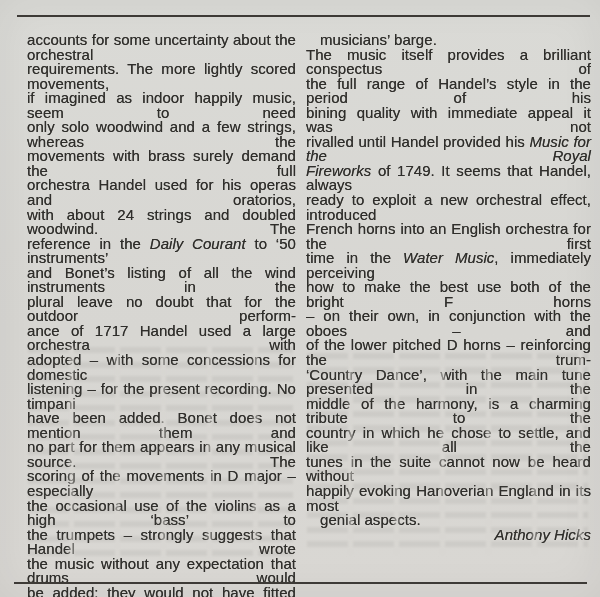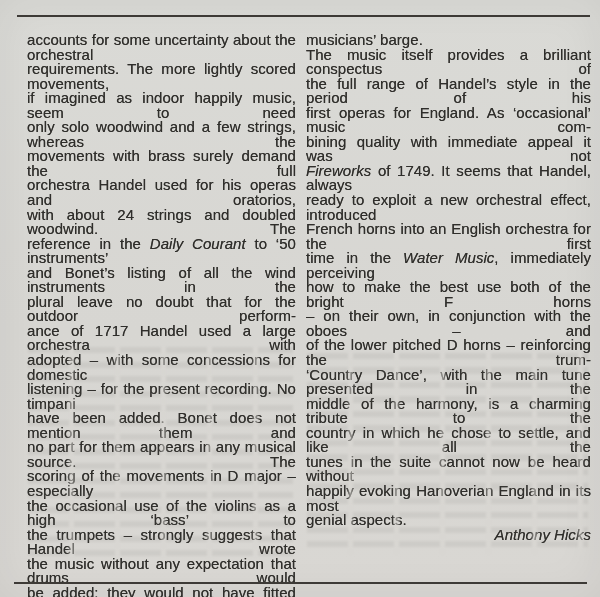--- a/index.html
+++ b/index.html
@@ -36,21 +36,21 @@
     letter-spacing: 0.04px;
   }
   .col-left  { left: 27px;  width: 269px; }
   .col-right { left: 306px; width: 285px; }
   .line {
     text-align: justify;
     text-align-last: justify;
     text-justify: inter-word;
     white-space: normal;
   }
-  .line.left  { text-align: left;  text-align-last: left; }
+  .line.left  { text-align: left;  text-align-last: left; margin-left: 14px; }
   .line.right { text-align: center; text-align-last: right; }
   .it { font-style: italic; }
   
   .ghost {
     position: absolute;
     filter: blur(1.1px);
     opacity: 0.55;
     background-image:
       repeating-linear-gradient(90deg,
         rgba(216,214,210,0) 0px,  rgba(216,214,210,0) 41px,
@@ -87,22 +87,22 @@
       <div class="line"><span>scoring of the movements in D major – especially</span></div>
       <div class="line"><span>the occasional use of the violins as a high ‘bass’ to</span></div>
       <div class="line"><span>the trumpets – strongly suggests that Handel wrote</span></div>
       <div class="line"><span>the music without any expectation that drums would</span></div>
       <div class="line"><span>be added; they would not have fitted easily on to the</span></div>
     </div>
   <div class="col col-right">
       <div class="line left"><span>musicians’ barge.</span></div>
       <div class="line"><span>The music itself provides a brilliant conspectus of</span></div>
       <div class="line"><span>the full range of Handel’s style in the period of his</span></div>
-      <div class="line"><span>first operas for England. As ‘occasional’ music com-</span></div>
       <div class="line"><span>bining quality with immediate appeal it was not</span></div>
+      <div class="line"><span>rivalled until Handel provided his </span><span class="it">Music for the Royal</span></div>
       <div class="line"><span class="it">Fireworks</span><span> of 1749. It seems that Handel, always</span></div>
       <div class="line"><span>ready to exploit a new orchestral effect, introduced</span></div>
       <div class="line"><span>French horns into an English orchestra for the first</span></div>
       <div class="line"><span>time in the </span><span class="it">Water Music</span><span>, immediately perceiving</span></div>
       <div class="line"><span>how to make the best use both of the bright F horns</span></div>
       <div class="line"><span>– on their own, in conjunction with the oboes – and</span></div>
       <div class="line"><span>of the lower pitched D horns – reinforcing the trum-</span></div>
       <div class="line"><span>‘Country Dance’, with the main tune presented in the</span></div>
       <div class="line"><span>middle of the harmony, is a charming tribute to the</span></div>
       <div class="line"><span>country in which he chose to settle, and like all the</span></div>

